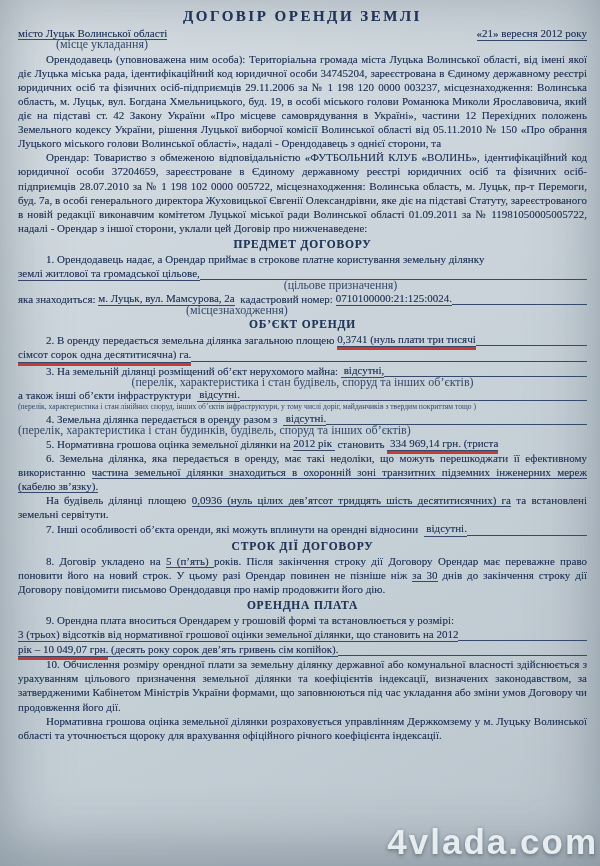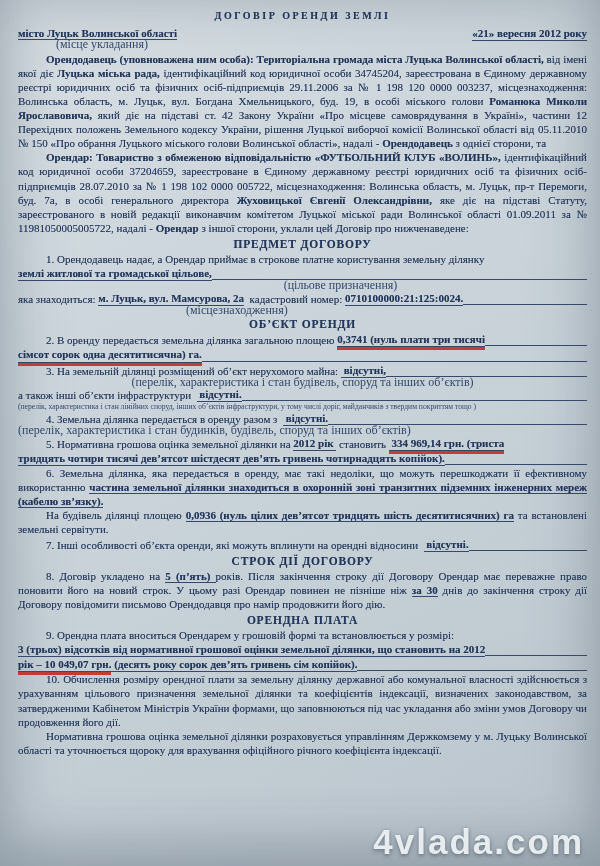--- a/index.html
+++ b/index.html
@@ -10,35 +10,35 @@
     box-shadow:inset 0 0 70px rgba(85,100,115,.35), inset 0 -25px 45px rgba(95,110,122,.25);
     font-family:"Liberation Serif","DejaVu Serif",serif;
     color:#22365a;
   }
   .paper{
     position:relative;box-sizing:border-box;width:100%;height:100%;
     padding:9px 13px 0 18px;
     font-size:11px;line-height:14.1px;
     text-shadow:0 0 .6px rgba(34,54,90,.45);
   }
-  .title{text-align:center;font-weight:bold;font-size:10px;letter-spacing:2.5px;margin-bottom:3px;}
+  .title{text-align:center;font-weight:bold;font-size:15px;letter-spacing:2.5px;margin-bottom:3px;}
   .head-row{display:flex;justify-content:space-between;align-items:flex-start;margin-bottom:2px;}
-  .b{font-weight:bold;}
+  .b{font-weight:normal;}
   .u{border-bottom:1.2px solid #36496b;}
   .redu{box-shadow:0 3px 0 0 rgba(198,39,26,.88);}
   .note{font-size:12px;line-height:9.5px;color:#33486b;text-shadow:none;}
   .note-tiny{font-size:7.6px;line-height:9px;color:#33486b;text-shadow:none;}
   p.para{margin:0;text-align:justify;text-indent:28px;}
   .h{ text-align:center;font-weight:bold;font-size:11.5px;letter-spacing:.8px;margin:2px 0 1px 0;}
   .fline{display:flex;align-items:flex-end;}
   .fline > span{white-space:pre;}
   .fline .fill{flex:1;border-bottom:1.2px solid #36496b;margin-bottom:1px;height:2px;}
   .ind{padding-left:28px;}
   .watermark{
-    position:absolute;right:16px;bottom:4px;
+    position:absolute;right:2px;bottom:4px;
     font-family:"Liberation Sans","DejaVu Sans",sans-serif;
     font-weight:bold;font-size:35px;letter-spacing:2px;
     color:rgba(241,245,247,.92);
     text-shadow:0 2px 4px rgba(73,88,102,.6),0 0 2px rgba(110,125,138,.5);
   }
 </style>
 </head>
 <body>
 
 <div class="photo">
@@ -106,24 +106,20 @@
       <span class="fill"></span>
     </div>
     <div class="note" style="">(перелік, характеристика і стан будинків, будівель, споруд та інших об’єктів)</div>
 
     <div class="fline">
       <span class="ind">5. Нормативна грошова оцінка земельної ділянки на </span>
       <span class="b u">2012 рік </span>
       <span> становить </span>
       <span class="b u redu"> 334 969,14 грн. (триста</span>
     </div>
-    <div class="fline">
-      <span class="b u">тридцять чотири тисячі дев’ятсот шістдесят дев’ять гривень чотирнадцять копійок).</span>
-      <span class="fill"></span>
-    </div>
 
     <p class="para"><span>6. Земельна ділянка, яка передається в оренду, має такі недоліки, що можуть перешкоджати її ефективному використанню </span><span class="b u">частина земельної ділянки знаходиться в охоронній зоні транзитних підземних інженерних мереж (кабелю зв’язку).</span></p>
     <p class="para"><span>На будівель ділянці площею </span><span class="b u">0,0936 (нуль цілих дев’ятсот тридцять шість десятитисячних) га</span><span> та встановлені земельні сервітути.</span></p>
 
     <div class="fline">
       <span class="ind">7. Інші особливості об’єкта оренди, які можуть вплинути на орендні відносини  </span>
       <span class="b u"> відсутні.</span>
       <span class="fill"></span>
     </div>
 

